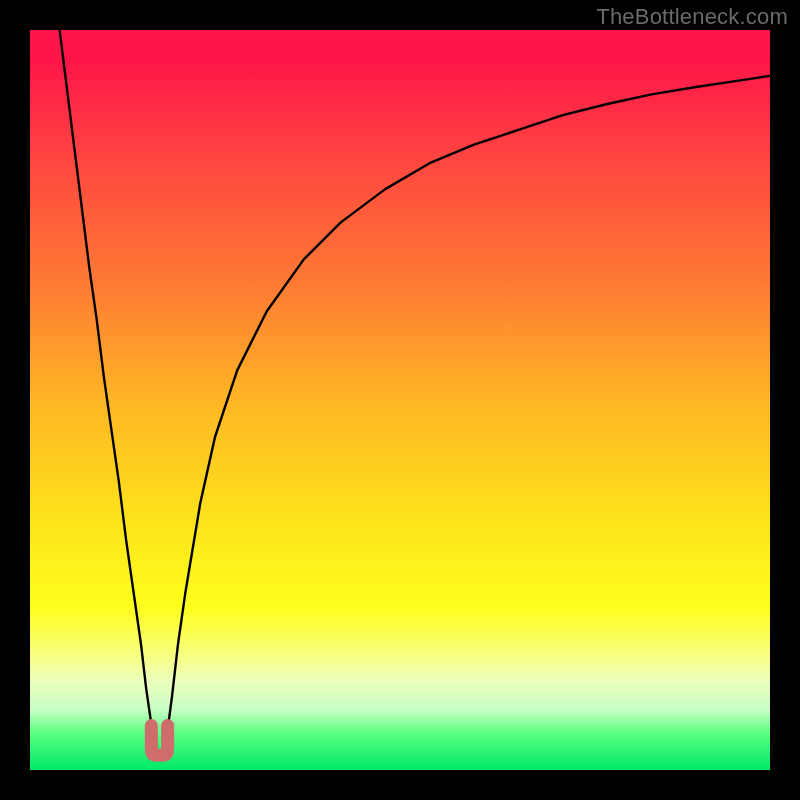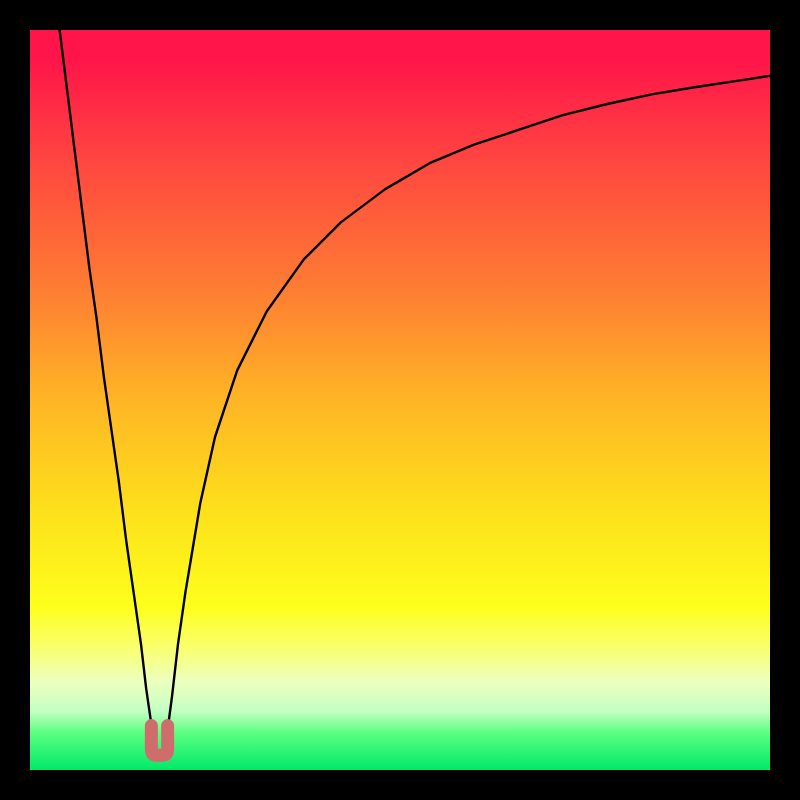--- a/index.html
+++ b/index.html
@@ -65,14 +65,15 @@
 
   <div class="plot-area">
     <div class="gradient"></div>
 
     <svg class="curve" viewBox="0 0 740 740" preserveAspectRatio="none">
       <path id="curve-path" fill="none" stroke="#000" stroke-width="2.4" stroke-linejoin="round" stroke-linecap="round" d="M29.60 0.00 L37.00 59.20 L44.40 118.40 L51.80 177.60 L59.20 236.80 L66.60 288.60 L74.00 347.80 L81.40 399.60 L88.80 451.40 L96.20 510.60 L103.60 562.40 L111.00 614.20 L116.18 658.60 L122.10 699.30 L125.80 717.80 L128.02 723.72 L131.72 723.72 L134.68 717.80 L137.64 699.30 L142.08 666.00 L148.00 614.20 L155.40 562.40 L162.80 518.00 L170.20 473.60 L185.00 407.00 L207.20 340.40 L236.80 281.20 L273.80 229.40 L310.80 192.40 L355.20 159.10 L399.60 133.20 L444.00 114.70 L488.40 99.90 L532.80 85.10 L577.20 74.00 L621.60 64.38 L666.00 56.98 L710.40 50.32 L740.00 45.88"></path>
       <path id="marker-path" fill="none" stroke="#cf6d6d" stroke-width="13" stroke-linecap="round" stroke-linejoin="round" d="M 121.36 695.60 L 121.36 719.20 Q 121.36 725.20 125.43 725.20 L 133.57 725.20 Q 137.64 725.20 137.64 719.20 L 137.64 695.60"></path>
     </svg>
   </div>
 
+  <div class="watermark">TheBottleneck.com</div>
 
 </div>
 
 </body></html>

